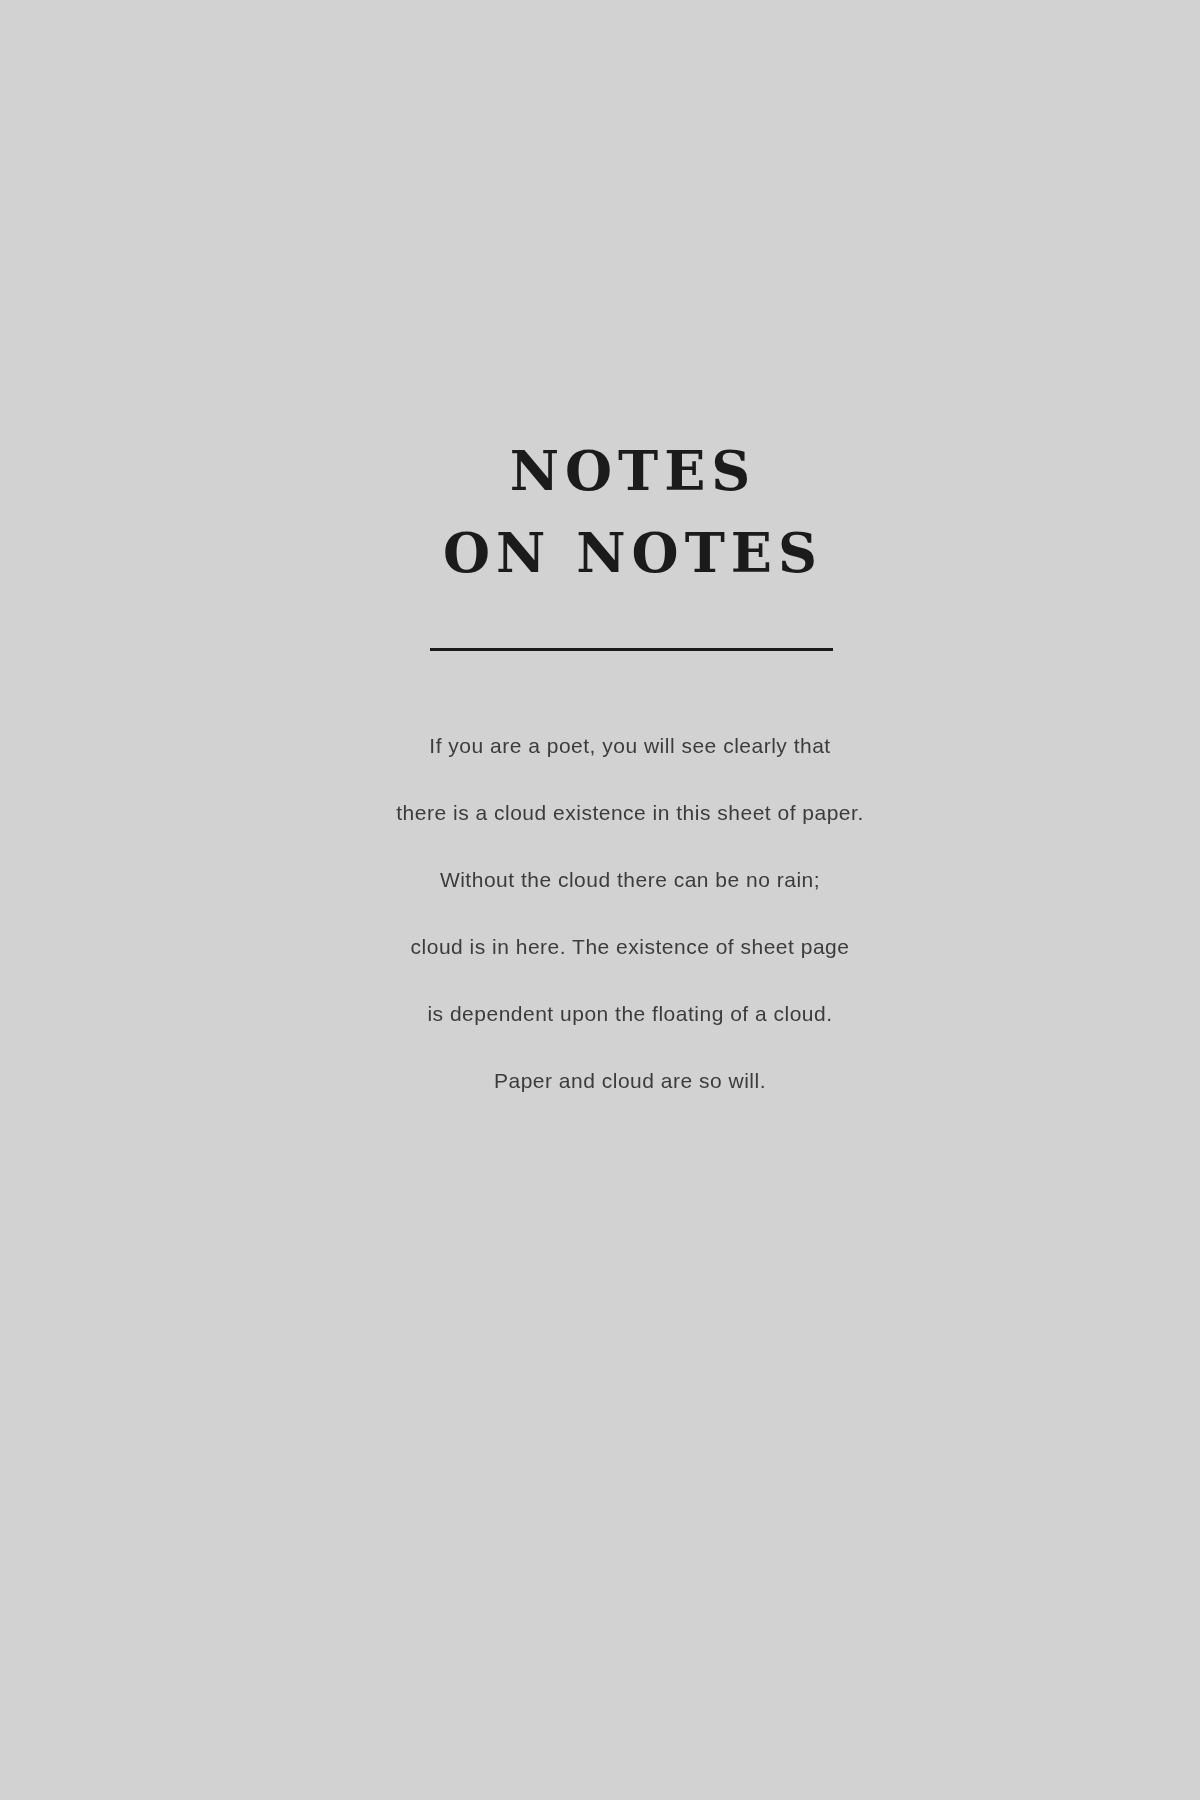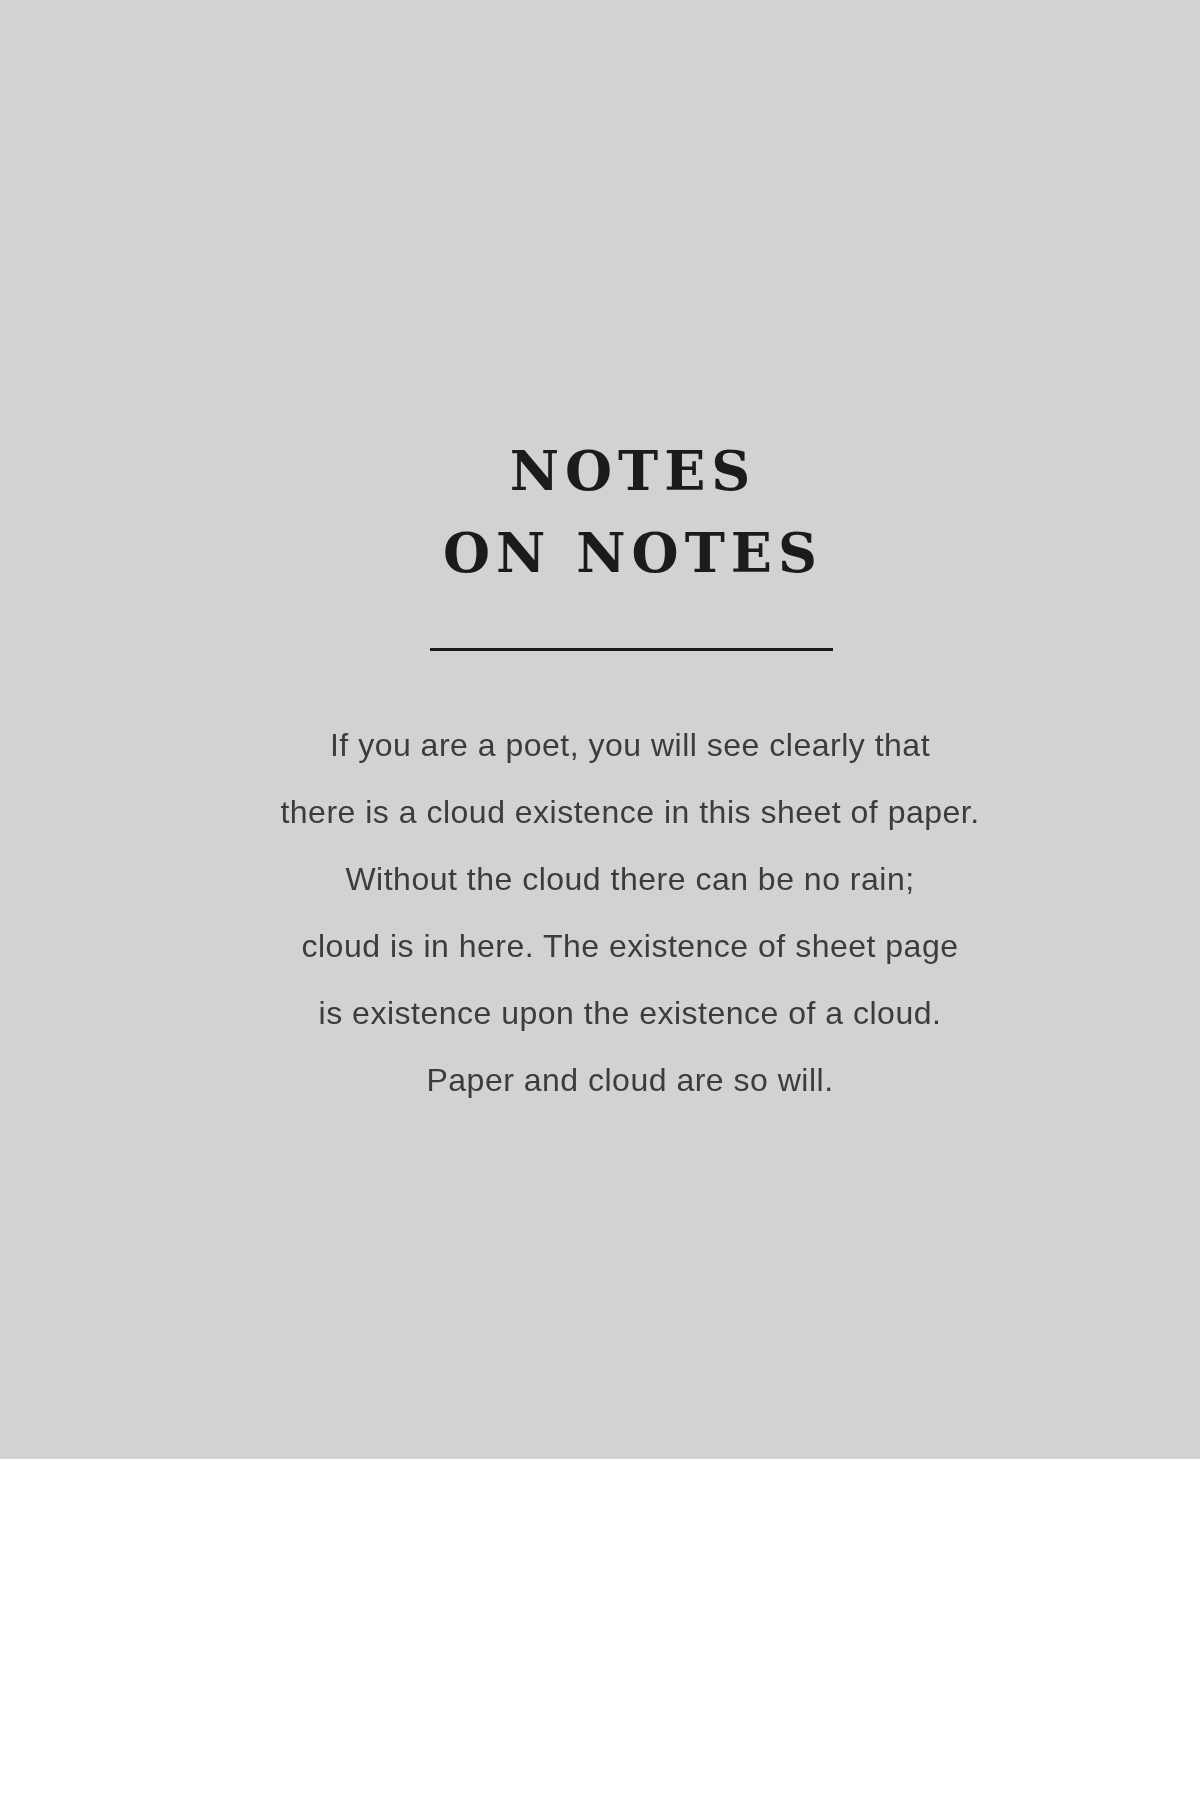--- a/index.html
+++ b/index.html
@@ -2,21 +2,21 @@
 <html><head>
 <meta charset="utf-8">
 <style>
   html, body {
     margin: 0;
     padding: 0;
   }
   .page {
     position: relative;
     width: 1200px;
-    height: 1459px;
+    height: 1800px;
     background: #d2d2d2;
     overflow: hidden;
     font-family: "Liberation Sans", sans-serif;
   }
   .title-block {
     position: absolute;
     top: 430px;
     left: 60px;
     right: 0;
     text-align: center;
@@ -39,21 +39,21 @@
     height: 3px;
     background: #1b1b1b;
   }
   .quote-block {
     position: absolute;
     top: 712px;
     left: 60px;
     right: 0;
     text-align: center;
     font-family: "Liberation Sans", sans-serif;
-    font-size: 32px;
+    font-size: 21px;
     line-height: 67px;
     letter-spacing: 0.5px;
     color: #3c3c3c;
   }
   .quote-line {
     white-space: nowrap;
   }
 </style>
 </head>
 <body>
@@ -65,17 +65,17 @@
     <div class="title-line">ON NOTES</div>
   </div>
 
   <div class="divider"></div>
 
   <div class="quote-block">
     <div class="quote-line">If you are a poet, you will see clearly that</div>
     <div class="quote-line">there is a cloud existence in this sheet of paper.</div>
     <div class="quote-line">Without the cloud there can be no rain;</div>
     <div class="quote-line">cloud is in here. The existence of sheet page</div>
-    <div class="quote-line">is existence upon the existence of a cloud.</div>
+    <div class="quote-line">is dependent upon the floating of a cloud.</div>
     <div class="quote-line">Paper and cloud are so will.</div>
   </div>
 
 </div>
 
 </body></html>

